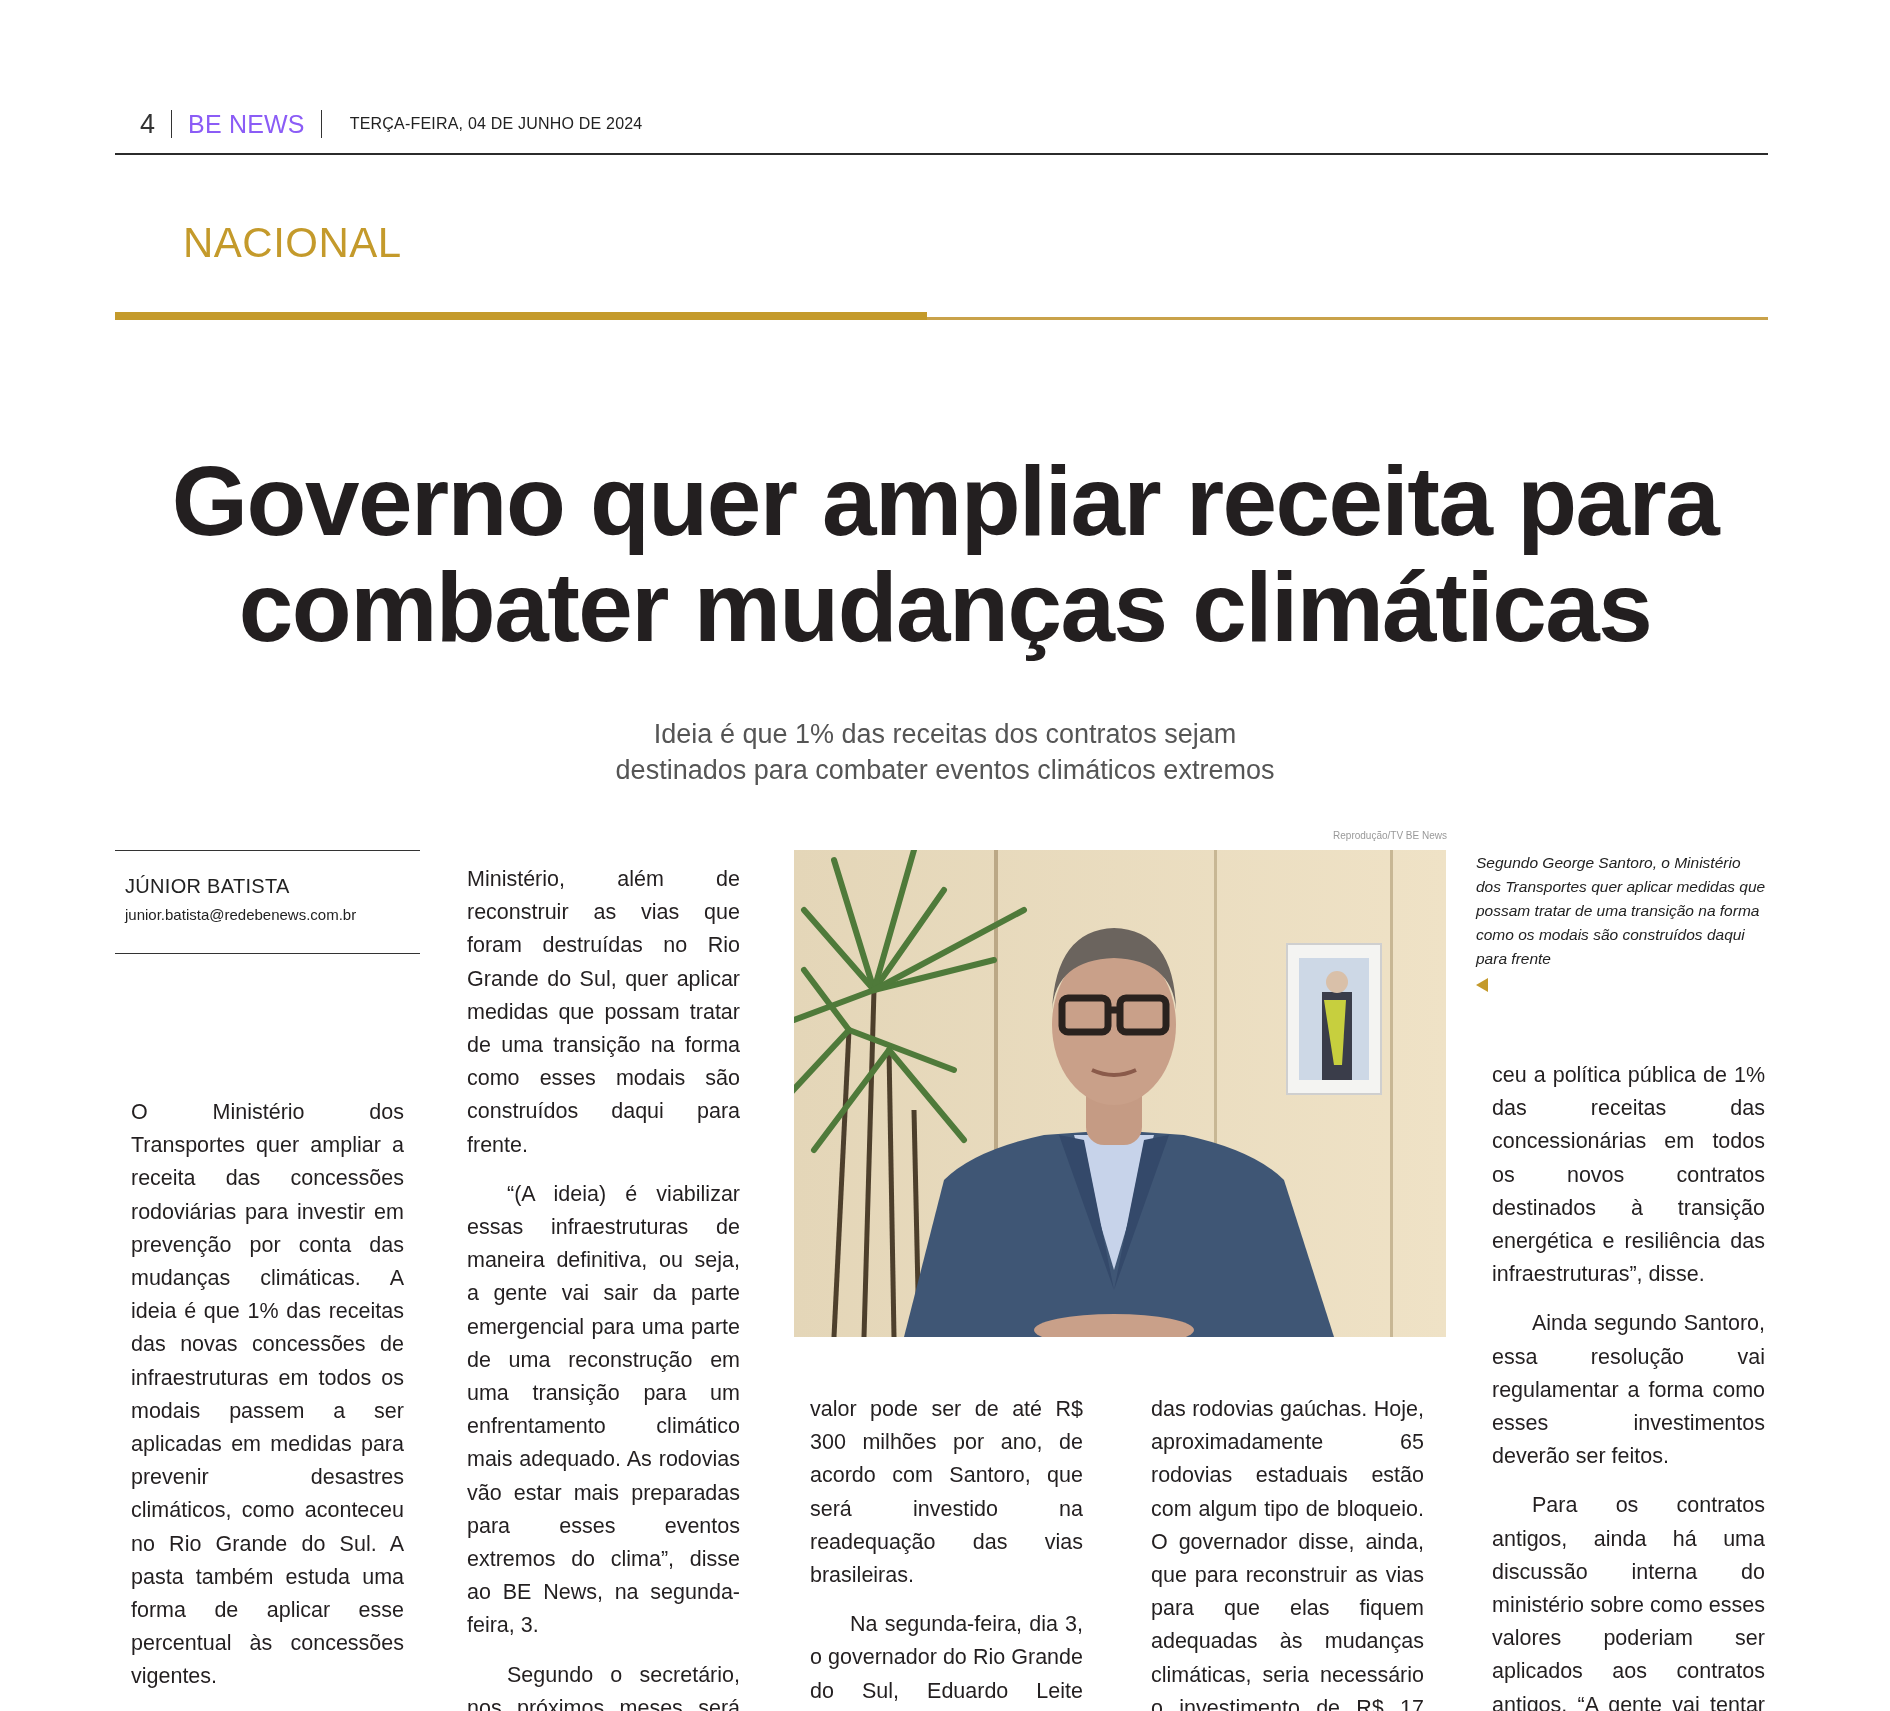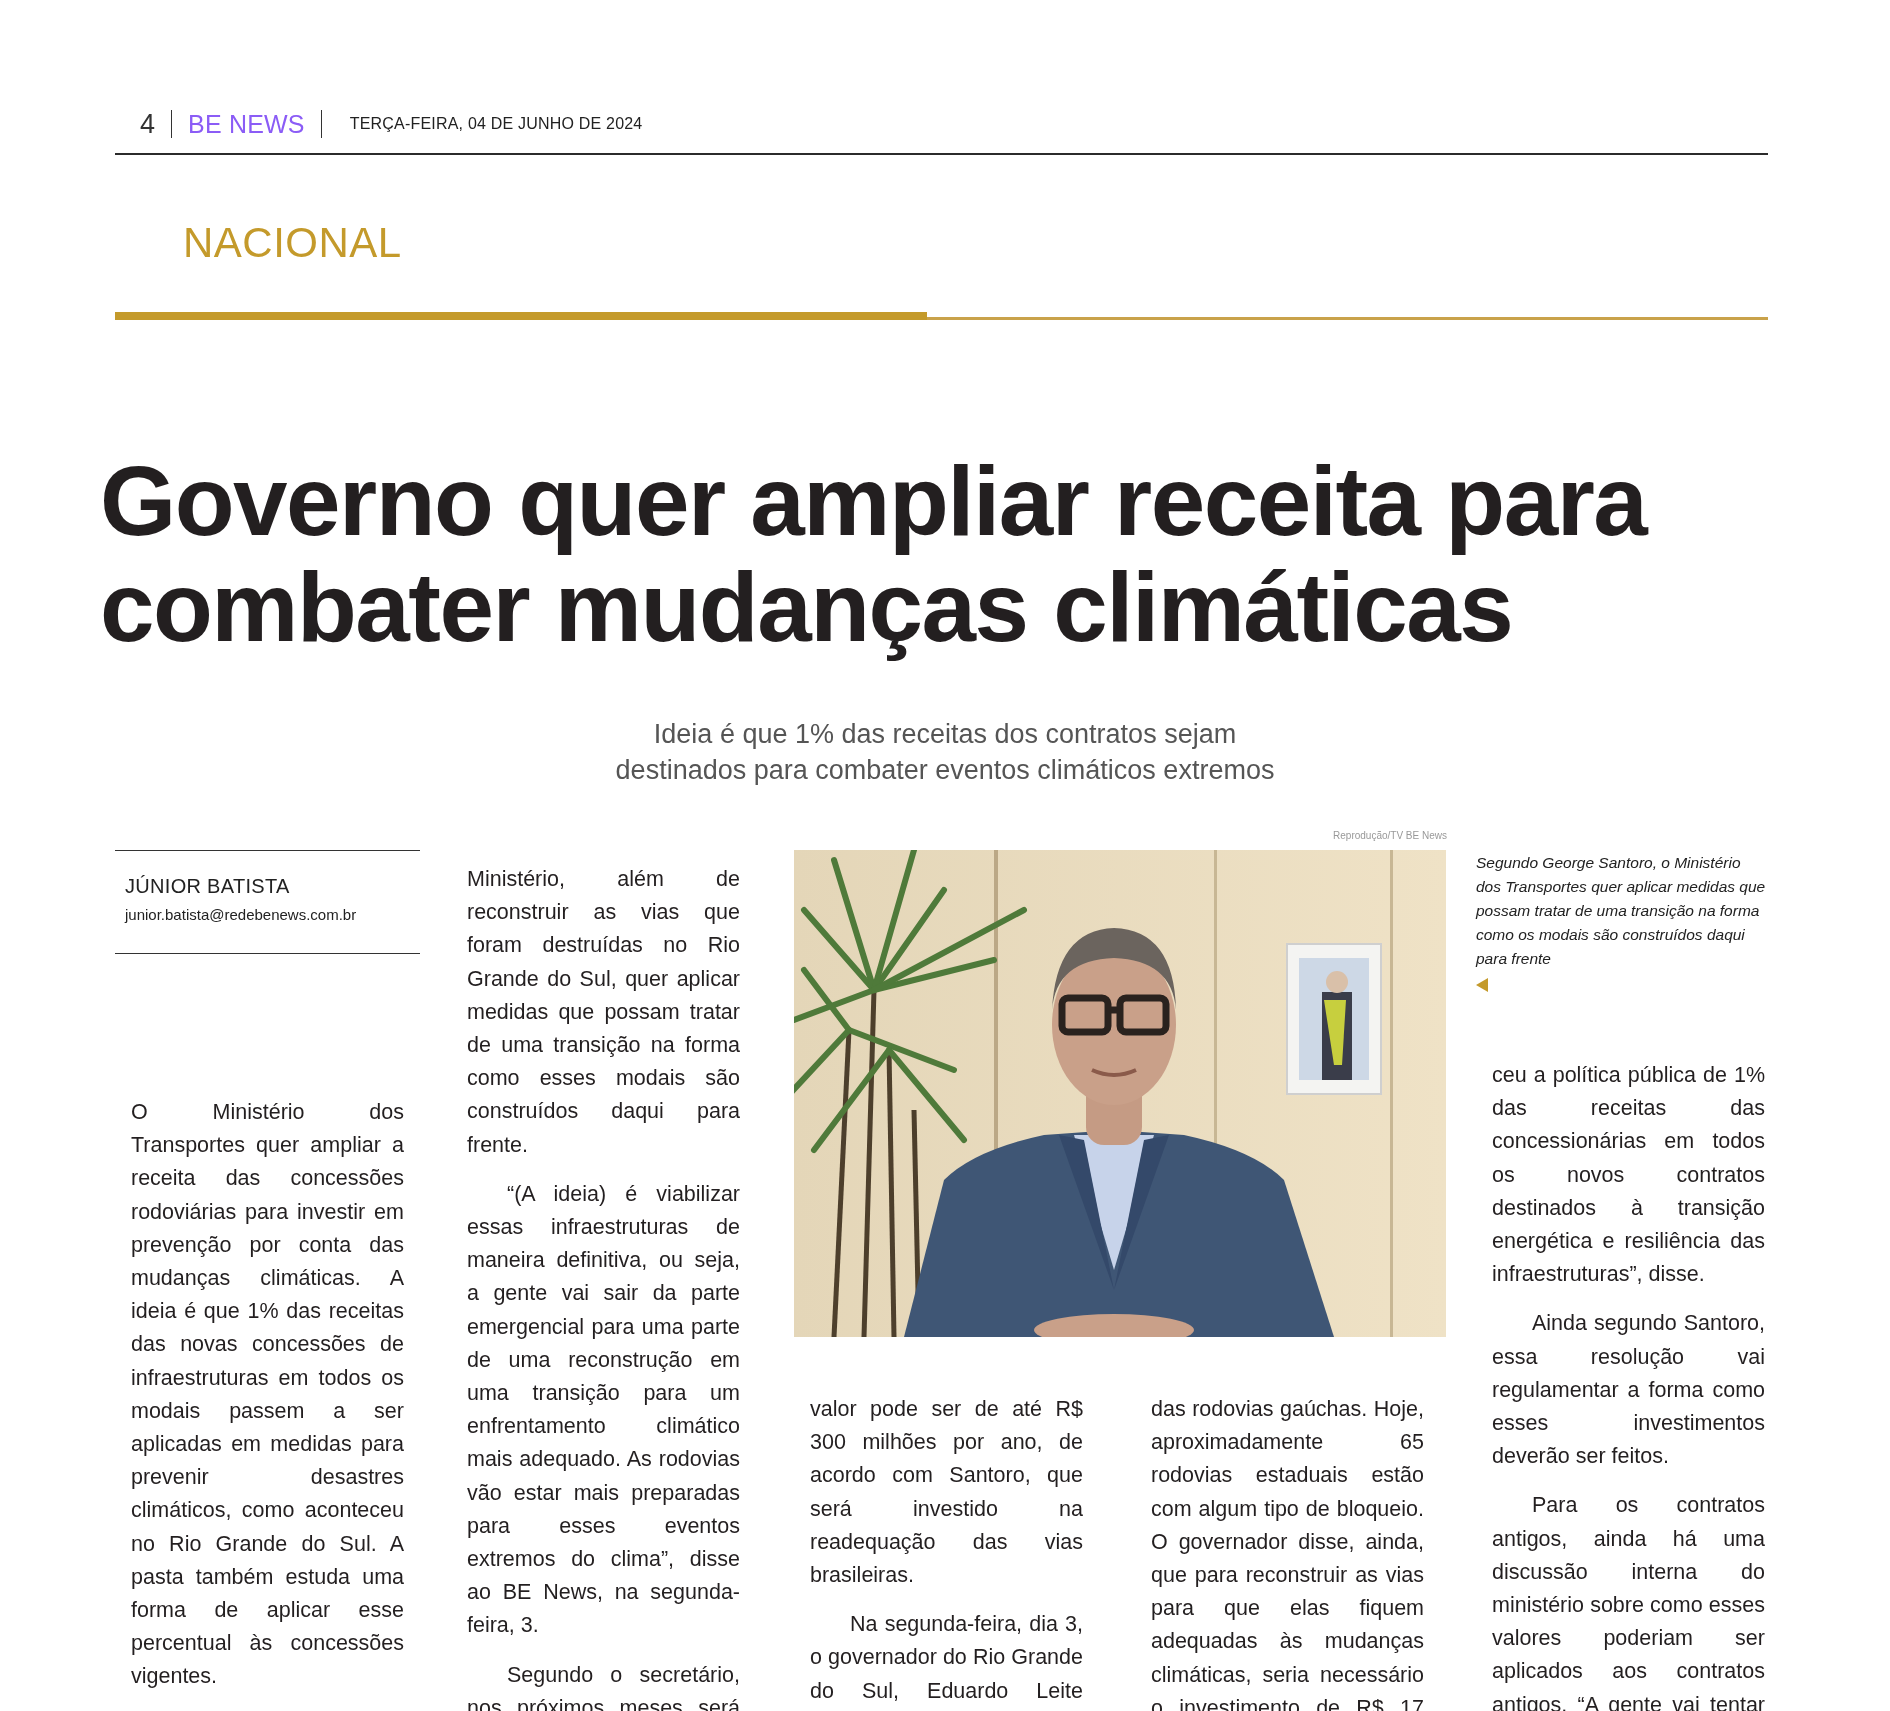--- a/index.html
+++ b/index.html
@@ -12,21 +12,21 @@
   .hdr .pg { font-size:27px; color:#333; }
   .hdr .sep { width:1px; height:28px; background:#333; margin:0 16px; }
   .hdr .brand { font-size:25px; color:#8b5cf6; letter-spacing:0.2px; }
   .hdr .date { font-size:16px; color:#222; letter-spacing:0.2px;margin-left:12px; }
   .rule-top { left:115px; top:153px; width:1653px; height:2px; background:#2b2b2b; }
 
   .section { left:183px; top:210px; font-size:42px; color:#c49a2b; letter-spacing:0.5px; line-height:66px;text-align:center; }
   .gold-thick { left:115px; top:312px; width:812px; height:8px; background:#c49a2b; }
   .gold-thin { left:927px; top:317px; width:841px; height:3px; background:#c9a24a; }
 
-  .headline { left:100px; top:448px; width:1690px; font-weight:bold;
+  .headline { left:100px; top:448px; width:1690px; text-align:center; font-weight:bold;
               font-size:98px; line-height:106px; color:#231f20; letter-spacing:-1.5px; }
   .headline div { white-space:nowrap; }
   .subhead { left:100px; top:716px; width:1690px; text-align:center; font-size:27px; line-height:36px; color:#555; }
 
   
   .byline-box { left:115px; top:850px; width:305px; height:102px; border-top:1.5px solid #333; border-bottom:1.5px solid #333; }
   .byline-name { position:absolute; left:10px; top:24px; font-size:20px; color:#222; letter-spacing:0.3px; }
   .byline-email { position:absolute; left:10px; top:55px; font-size:15px; color:#222; }
 
   .col { width:305px; font-size:21.5px; line-height:33.2px; text-align:justify; color:#231f20; }

